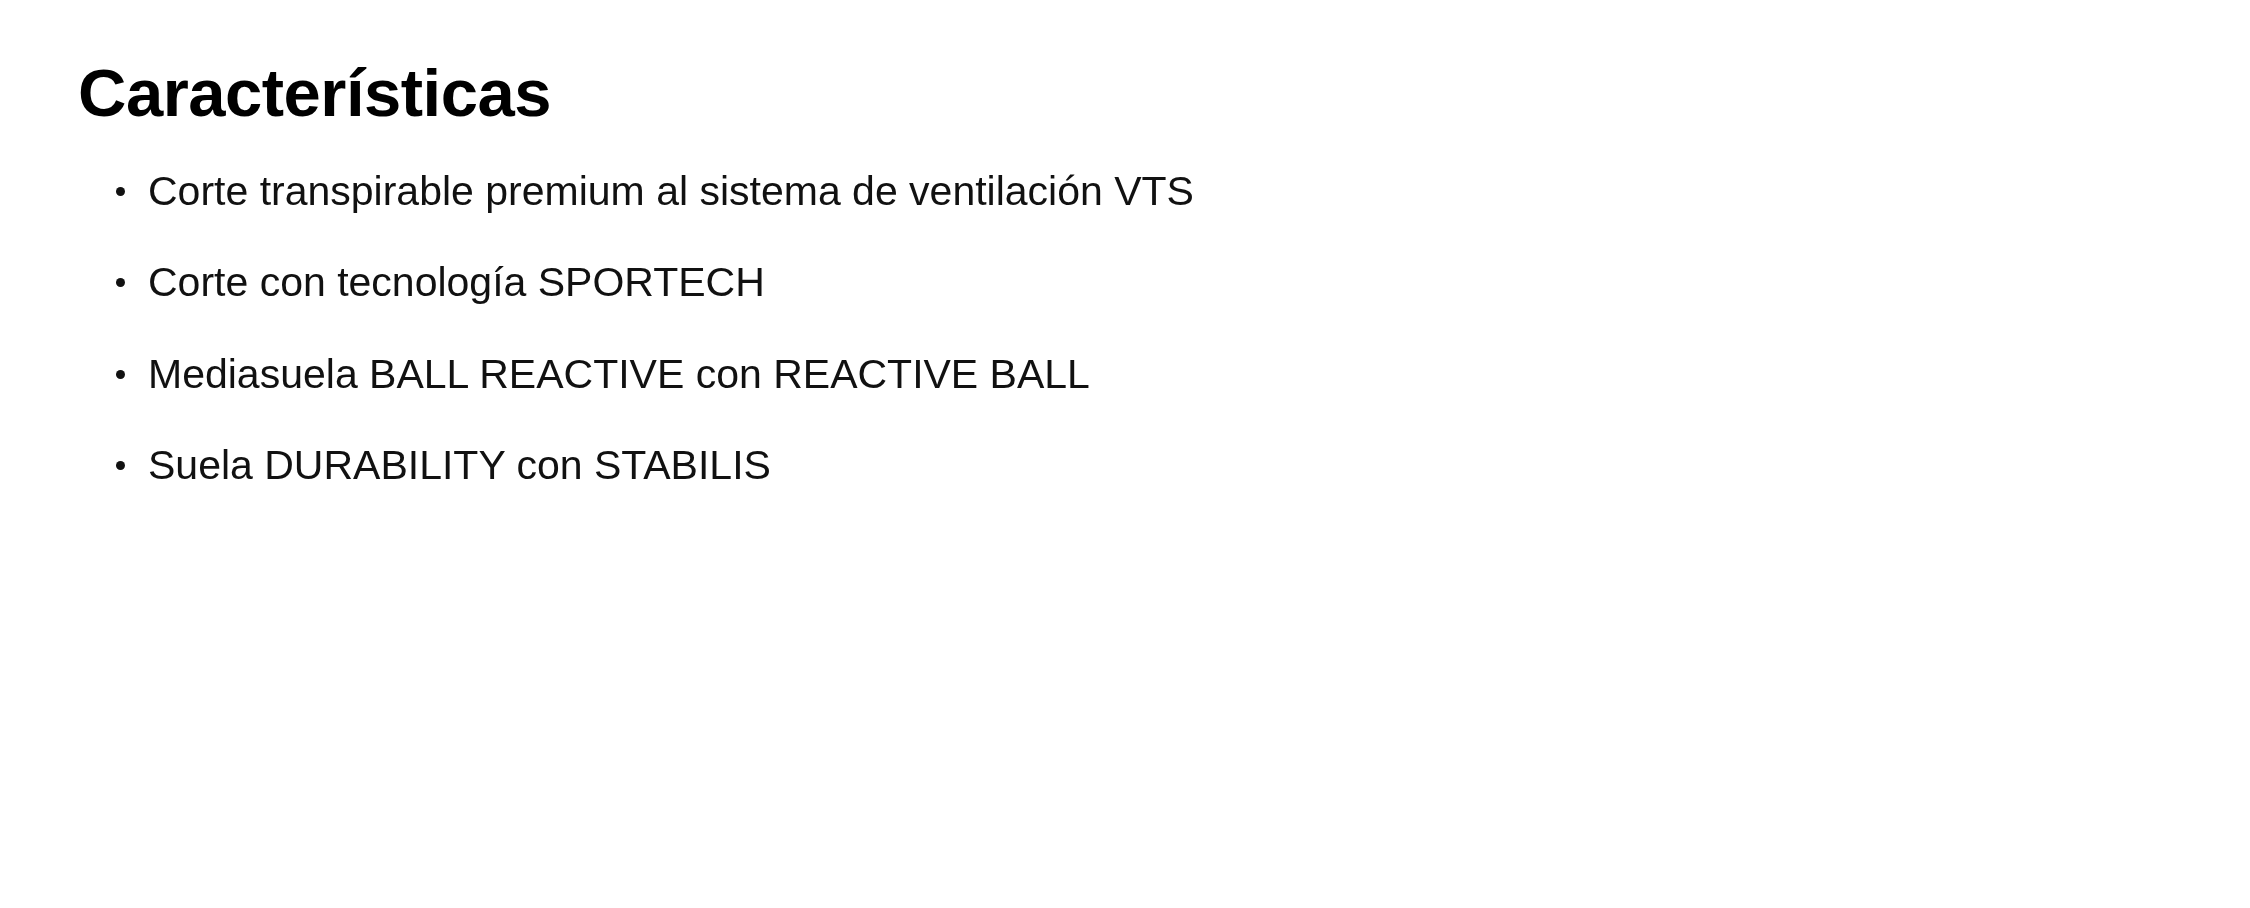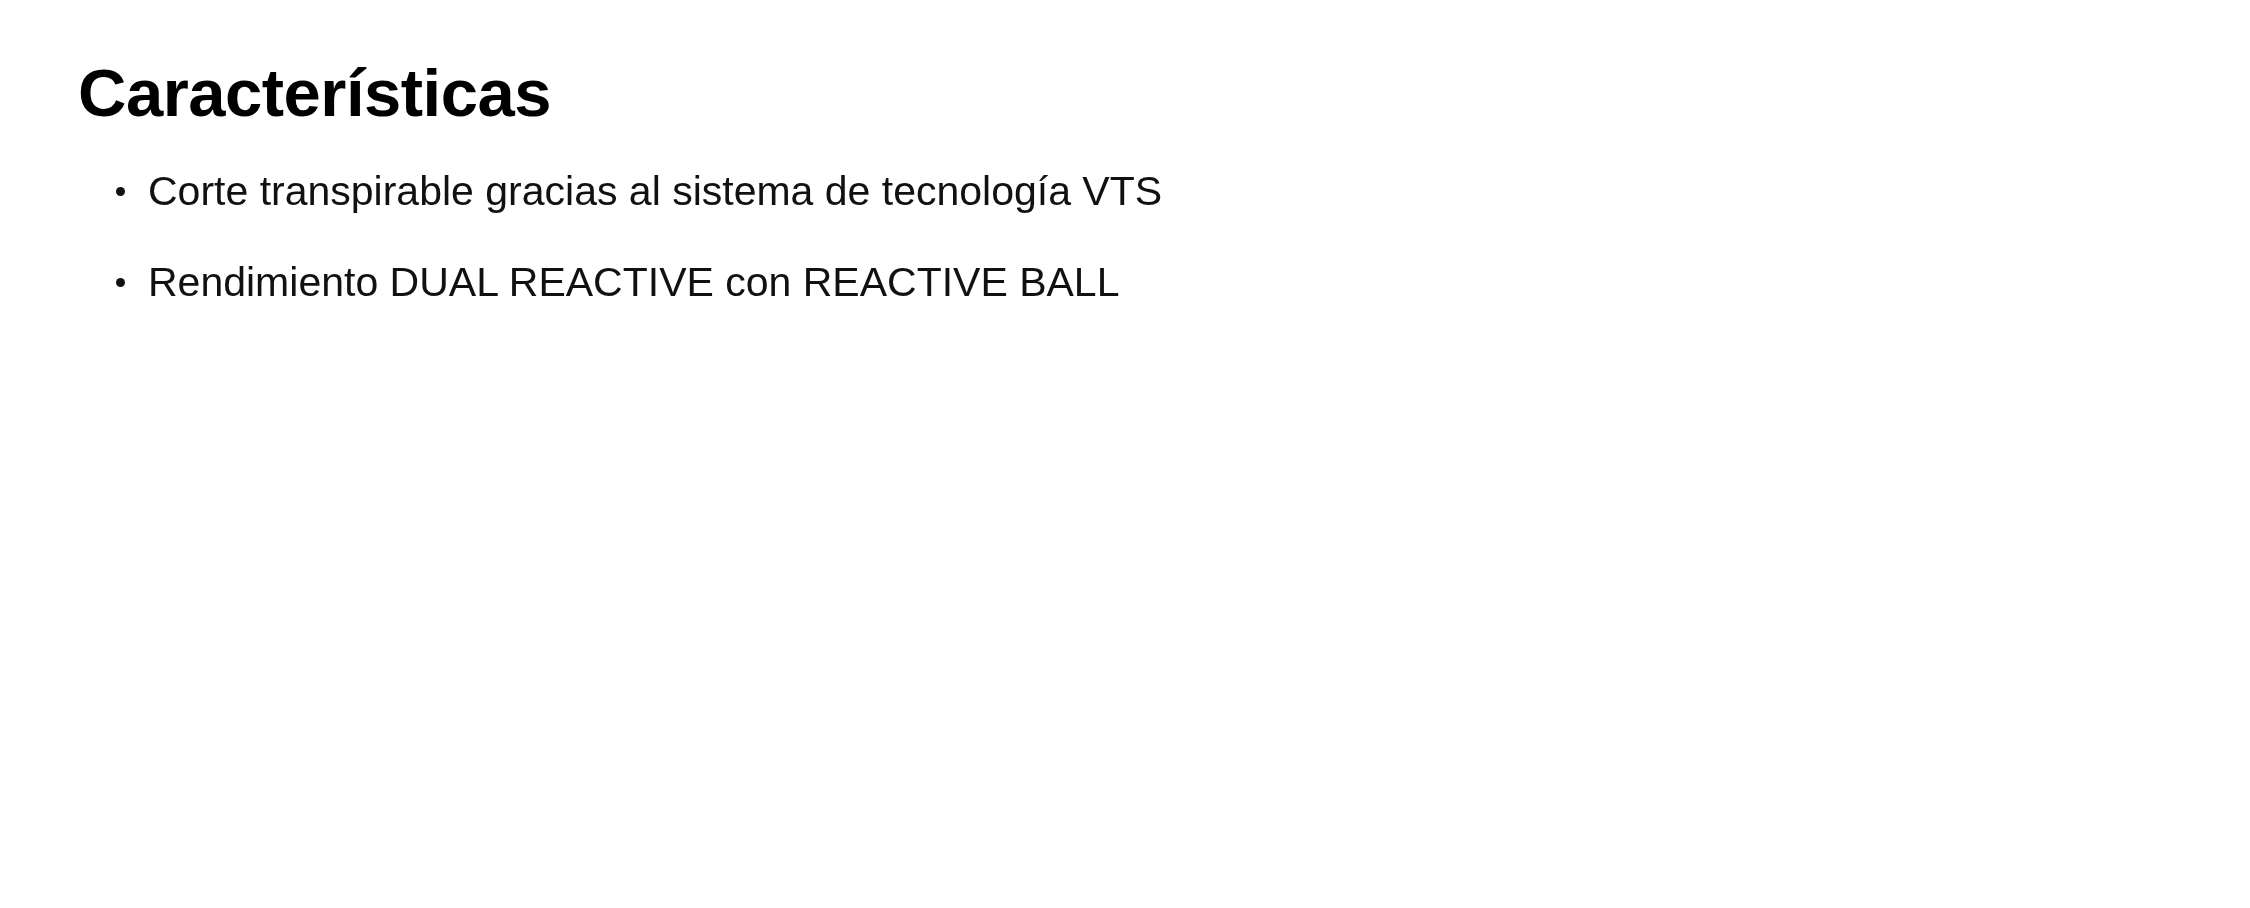--- a/index.html
+++ b/index.html
@@ -77,21 +77,23 @@
   }
 </style>
 </head>
 <body>
 
 <div class="page">
 
   <div class="column col-features">
     <h2 class="section-title">Características</h2>
     <ul class="bullets">
-      <li>Corte transpirable gracias al sistema de tecnología VTS</li>
-      <li>Rendimiento DUAL REACTIVE con REACTIVE BALL</li>
+      <li>Corte transpirable premium al sistema de ventilación VTS</li>
+      <li>Corte con tecnología SPORTECH</li>
+      <li>Mediasuela BALL REACTIVE con REACTIVE BALL</li>
+      <li>Suela DURABILITY con STABILIS</li>
     </ul>
   </div>
 
   <div class="column col-technical">
   </div>
 
 </div>
 
 </body></html>

